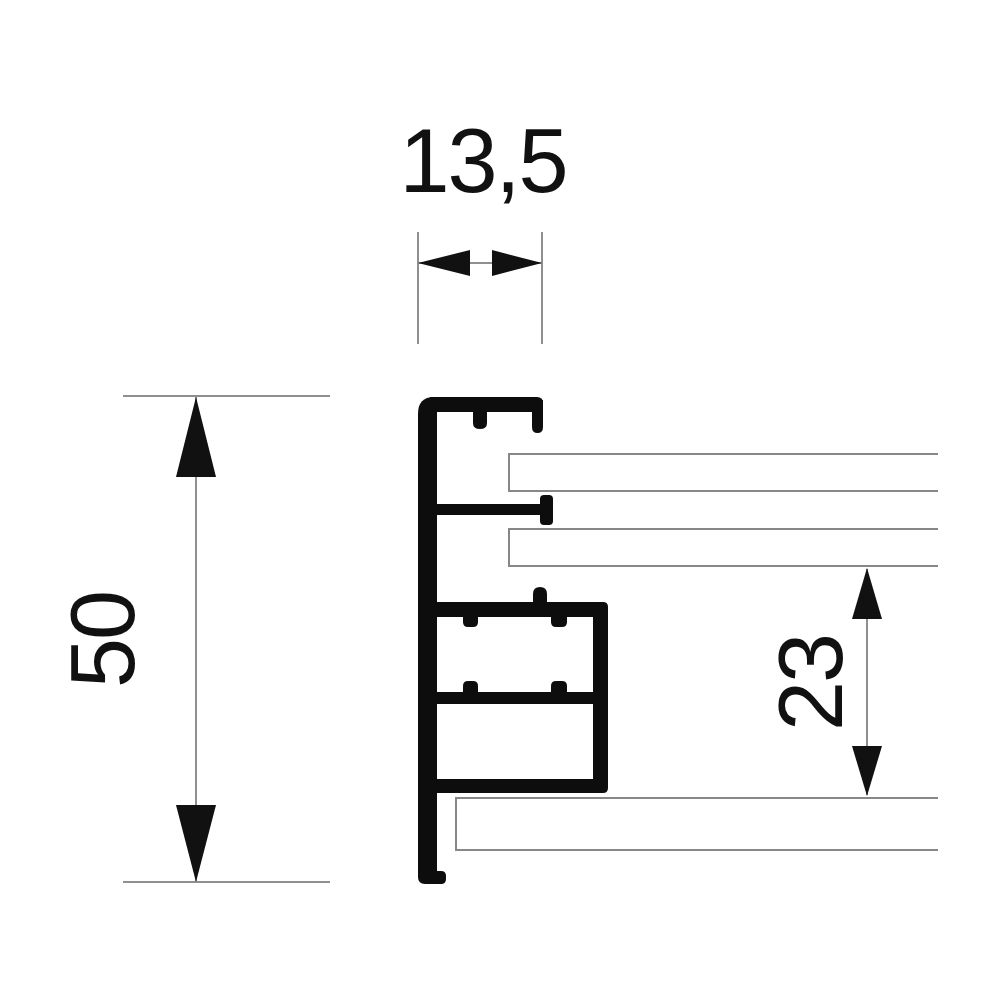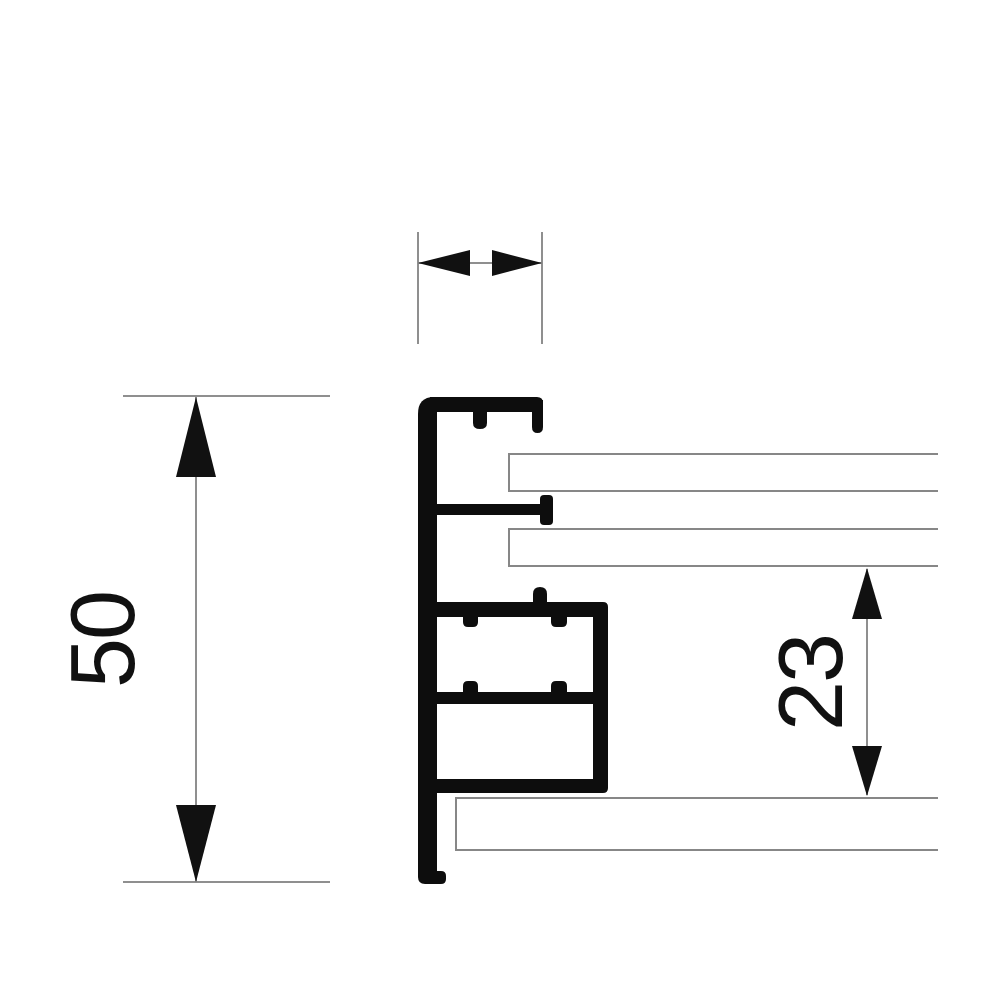--- a/index.html
+++ b/index.html
@@ -94,18 +94,19 @@
     </g>
 
     <g>
       <path class="thin-line" d="M867,569 V795"></path>
       <path class="arrowhead" d="M867,568 L852,619 L882,619 Z"></path>
       <path class="arrowhead" d="M867,796 L852,746 L882,746 Z"></path>
     </g>
 
   </svg>
 
+  <div class="dim-label horiz" style="left:483px; top:163px;">13,5</div>
 
   <div class="dim-label vert" style="left:103px; top:640px;">50</div>
 
   <div class="dim-label vert" style="left:811px; top:683px;">23</div>
 
 </div>
 
 </body></html>

